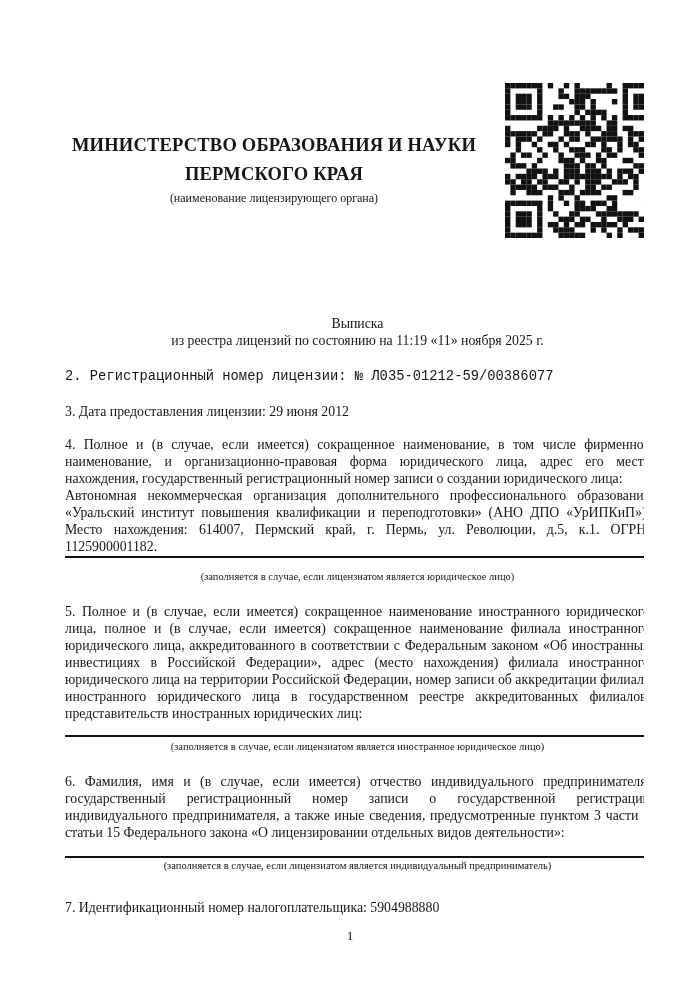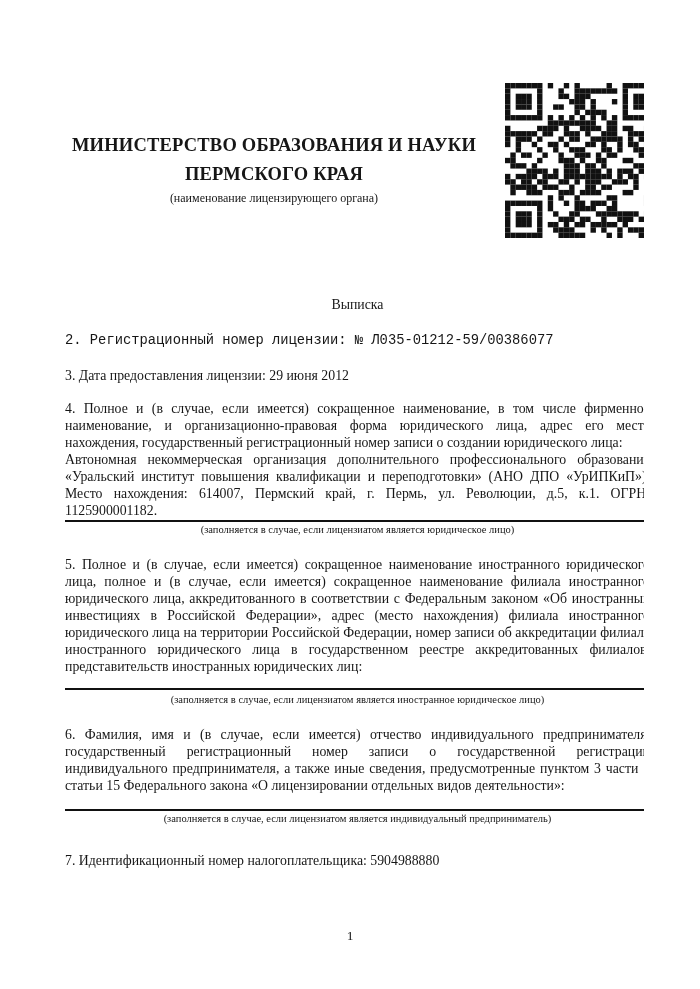--- a/index.html
+++ b/index.html
@@ -39,21 +39,21 @@
     top: 83px;
     width: 155px;
     height: 155px;
   }
   .qr svg { display: block; }
 
   
   .doc-body {
     position: absolute;
     left: 65px;
-    top: 291px;
+    top: 310px;
     width: 585px;
     font-size: 13.8px;
     line-height: 17px;
   }
   .doc-title { text-align: center; margin-top: 5px; }
   .doc-title div { line-height: 17px; }
 
   .para { text-align: justify; }
   .caption {
     font-size: 10.5px;
@@ -65,21 +65,21 @@
     border-top: 2px solid #111111;
     margin: 0;
   }
 
   .item-1 { margin-top: 25px; }
   .item-1 .caption { margin-top: 1px; }
   .item-2 { margin-top: 19px; font-family: Liberation Mono, monospace; }
   .item-3 { margin-top: 18px; }
   .item-4 { margin-top: 16px; }
   .item-4 .fill-rule { margin-top: 1px; }
-  .item-4 .caption { margin-top: 1px; }
+  .item-4 .caption { margin-top: 12px; }
   .item-5 { margin-top: 19px; }
   .item-5 .fill-rule { margin-top: 13px; }
   .item-5 .caption { margin-top: 3px; }
   .item-6 { margin-top: 19px; }
   .item-6 .fill-rule { margin-top: 15px; }
   .item-6 .caption { margin-top: 1px; }
   .item-7 { margin-top: 26px; }
 
   .page-number {
     position: absolute;
@@ -541,20 +541,21 @@
   <div class="ministry">
     <div class="ministry-line">МИНИСТЕРСТВО ОБРАЗОВАНИЯ И НАУКИ</div>
     <div class="ministry-line">ПЕРМСКОГО КРАЯ</div>
     <div class="ministry-caption">(наименование лицензирующего органа)</div>
   </div>
 
   <div class="doc-body">
 
     <div class="doc-title">
       <div>Выписка</div>
+      <div>из реестра лицензий по состоянию на 11:19 «11» ноября 2025 г.</div>
     </div>
 
 
     <div class="item-2">
       <div class="para">2. Регистрационный номер лицензии: № Л035-01212-59/00386077</div>
     </div>
 
     <div class="item-3">
       <div class="para">3. Дата предоставления лицензии: 29 июня 2012</div>
     </div>

